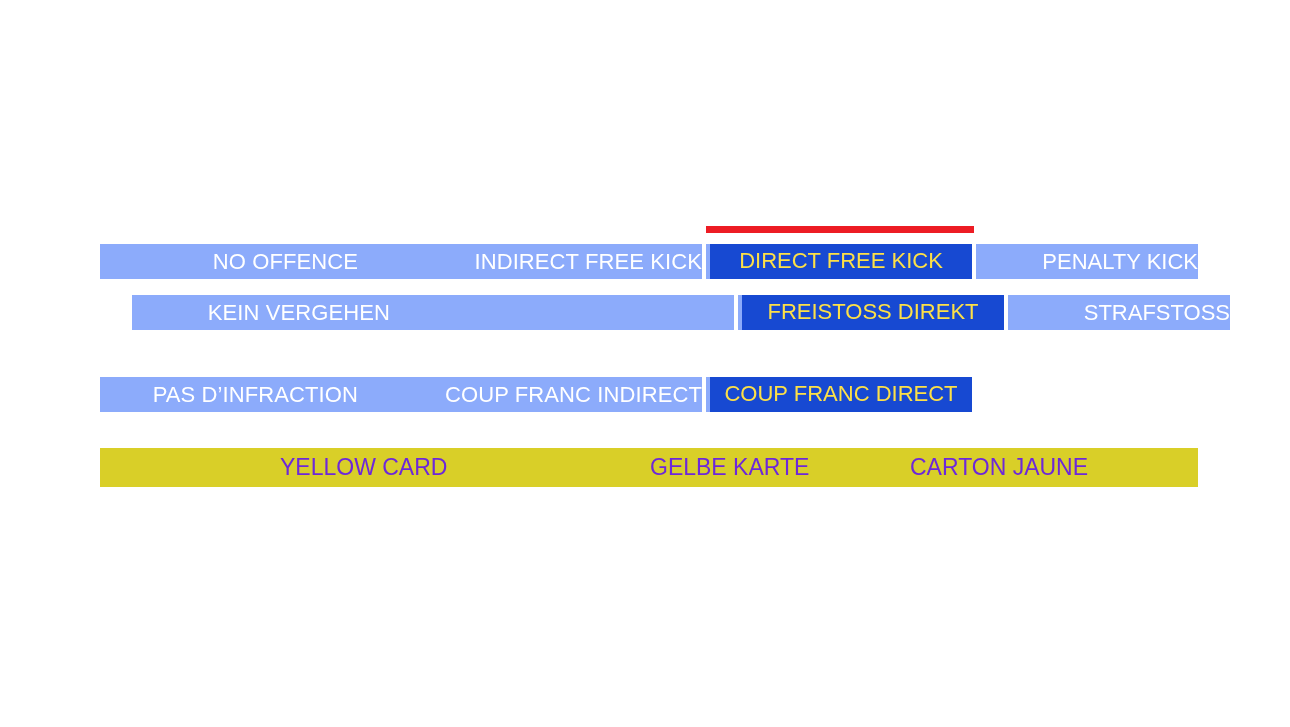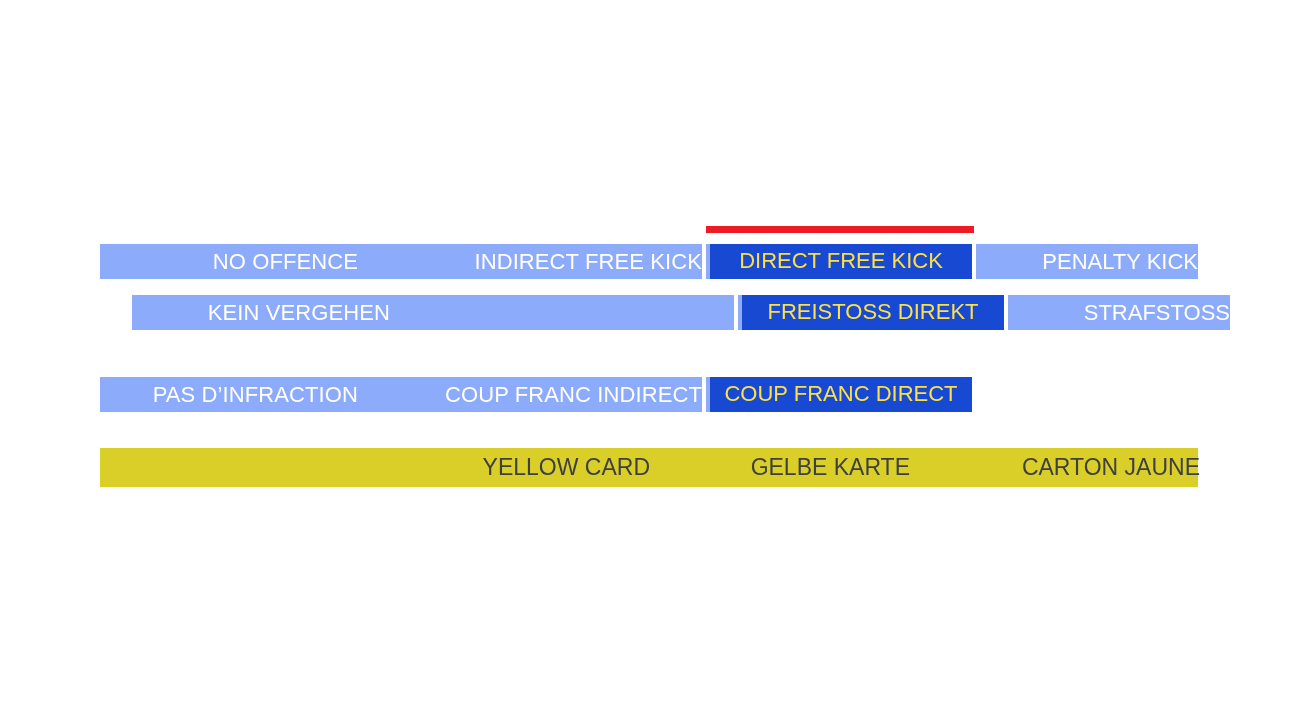--- a/index.html
+++ b/index.html
@@ -106,23 +106,23 @@
     top: 448px;
     width: 1098px;
     height: 39px;
     background: #d9cf28;
   }
   .card-banner .card-label {
     position: absolute;
     top: 0;
     height: 22px;
     line-height: 39px;
-    color: #404040;
+    color: #6d28d9;
     font-size: 23px;
-    text-align: right;
+    text-align: left;
     white-space: nowrap;
   }
   .card-0 { left: 180px; width: 370px; }
   .card-1 { left: 550px; width: 260px; }
   .card-2 { left: 810px; width: 290px; }
 </style>
 </head>
 <body>
 
 <div class="board">

